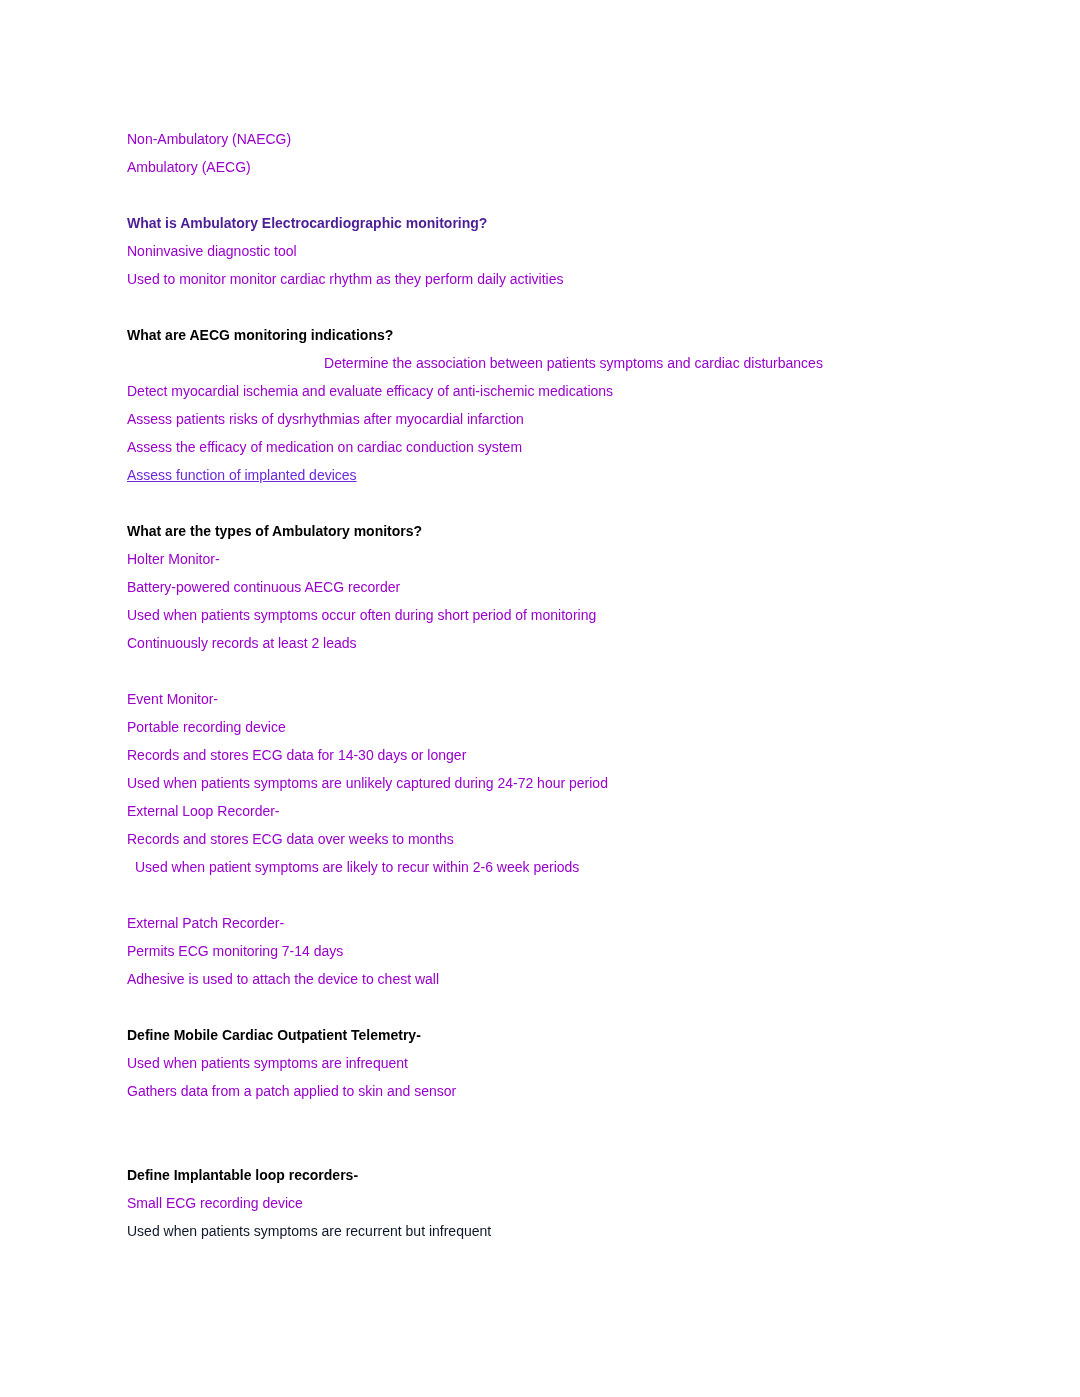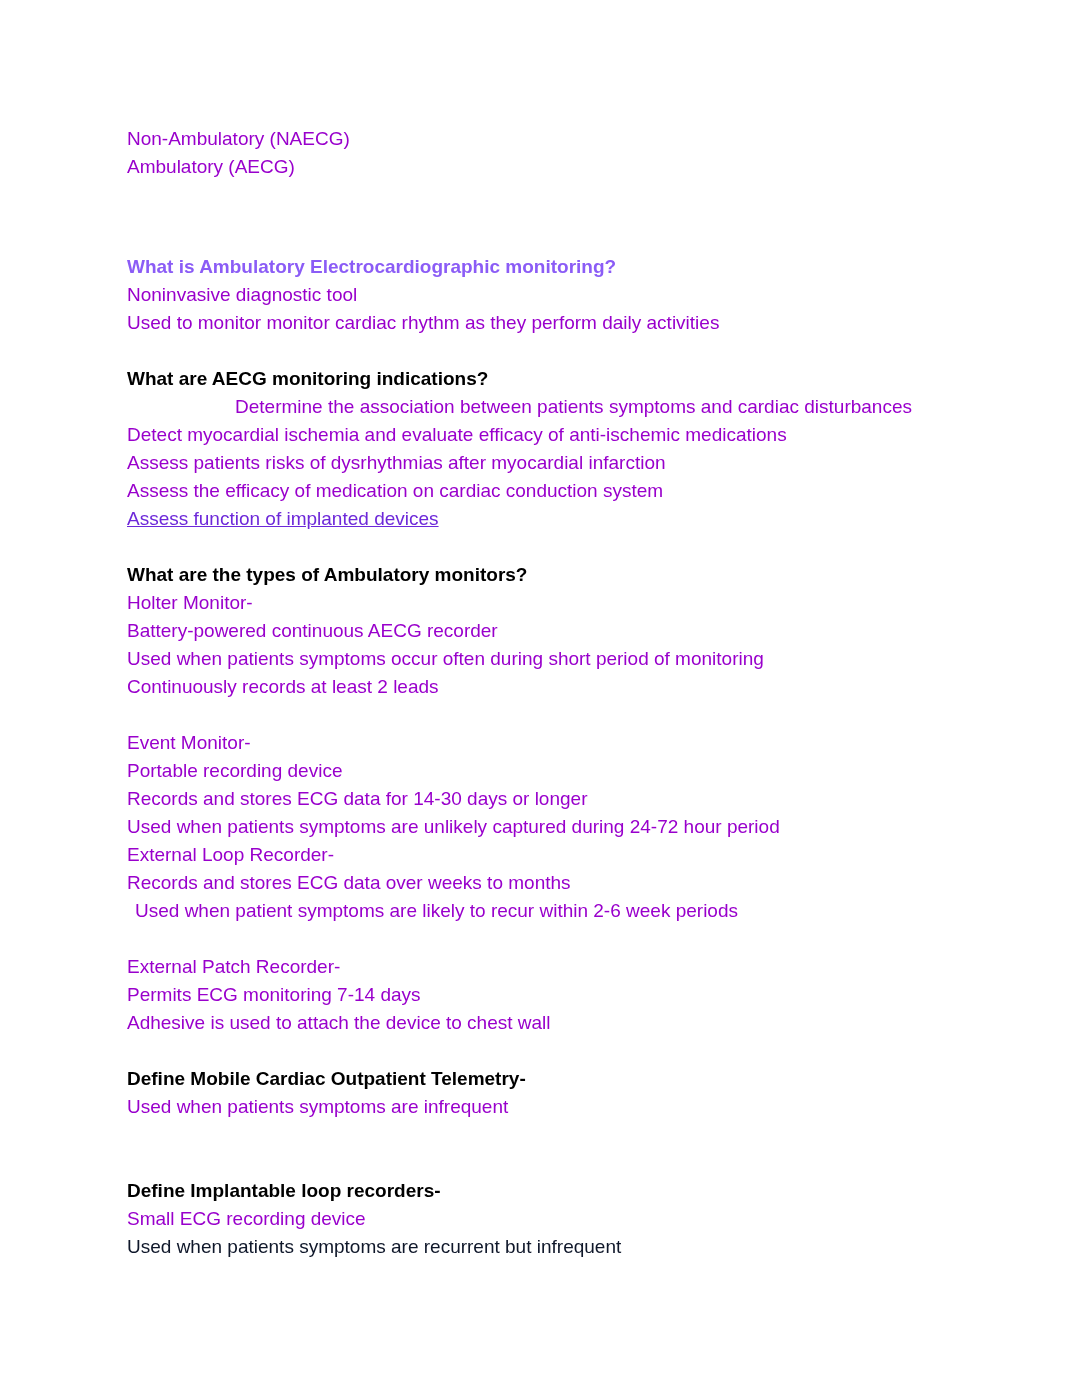--- a/index.html
+++ b/index.html
@@ -9,21 +9,21 @@
     font-family: "Liberation Sans", "DejaVu Sans", sans-serif;
   }
   .page {
     position: relative;
     width: 1080px;
     height: 1397px;
     background: #ffffff;
     padding: 125px 60px 0 127px;
   }
   .line {
-    font-size: 19px;
+    font-size: 14px;
     line-height: 28px;
     height: 28px;
     white-space: nowrap;
   }
   .question {
     color: #000000;
     font-weight: bold;
   }
   .answer {
     color: #9900cc;
@@ -35,21 +35,21 @@
 </head>
 <body>
 
 <div class="page">
 
   <div class="line answer" style="color: rgb(153, 0, 204);">Non-Ambulatory (NAECG)</div>
   <div class="line answer" style="color: rgb(153, 0, 204);">Ambulatory (AECG)</div>
 
   <div class="blank"></div>
 
-  <div class="line question" style="color: #8b5cf6; margin-top: 44px;">What is Ambulatory Electrocardiographic monitoring?</div>
+  <div class="line question" style="color: #4c1d95;">What is Ambulatory Electrocardiographic monitoring?</div>
   <div class="line answer" style="color: rgb(153, 0, 204);">Noninvasive diagnostic tool</div>
   <div class="line answer" style="color: rgb(153, 0, 204);">Used to monitor monitor cardiac rhythm as they perform daily activities</div>
 
   <div class="blank"></div>
 
   <div class="line question" style="color: rgb(0, 0, 0);">What are AECG monitoring indications?</div>
   <div class="line answer" style="color: rgb(153, 0, 204); text-align: center;">Determine the association between patients symptoms and cardiac disturbances</div>
   <div class="line answer" style="color: rgb(153, 0, 204);">Detect myocardial ischemia and evaluate efficacy of anti-ischemic medications</div>
   <div class="line answer" style="color: rgb(153, 0, 204);">Assess patients risks of dysrhythmias after myocardial infarction</div>
   <div class="line answer" style="color: rgb(153, 0, 204);">Assess the efficacy of medication on cardiac conduction system</div>
@@ -76,20 +76,21 @@
   <div class="blank"></div>
 
   <div class="line answer" style="color: rgb(153, 0, 204);">External Patch Recorder-</div>
   <div class="line answer" style="color: rgb(153, 0, 204);">Permits ECG monitoring 7-14 days</div>
   <div class="line answer" style="color: rgb(153, 0, 204);">Adhesive is used to attach the device to chest wall</div>
 
   <div class="blank"></div>
 
   <div class="line question" style="color: rgb(0, 0, 0);">Define Mobile Cardiac Outpatient Telemetry-</div>
   <div class="line answer" style="color: rgb(153, 0, 204);">Used when patients symptoms are infrequent</div>
+  <div class="line answer" style="color: rgb(153, 0, 204);">Gathers data from a patch applied to skin and sensor</div>
 
   <div class="blank"></div>
   <div class="blank"></div>
 
   <div class="line question" style="color: rgb(0, 0, 0);">Define Implantable loop recorders-</div>
   <div class="line answer" style="color: rgb(153, 0, 204);">Small ECG recording device</div>
   <div class="line answer" style="color: #0f172a;">Used when patients symptoms are recurrent but infrequent</div>
 
 </div>
 

